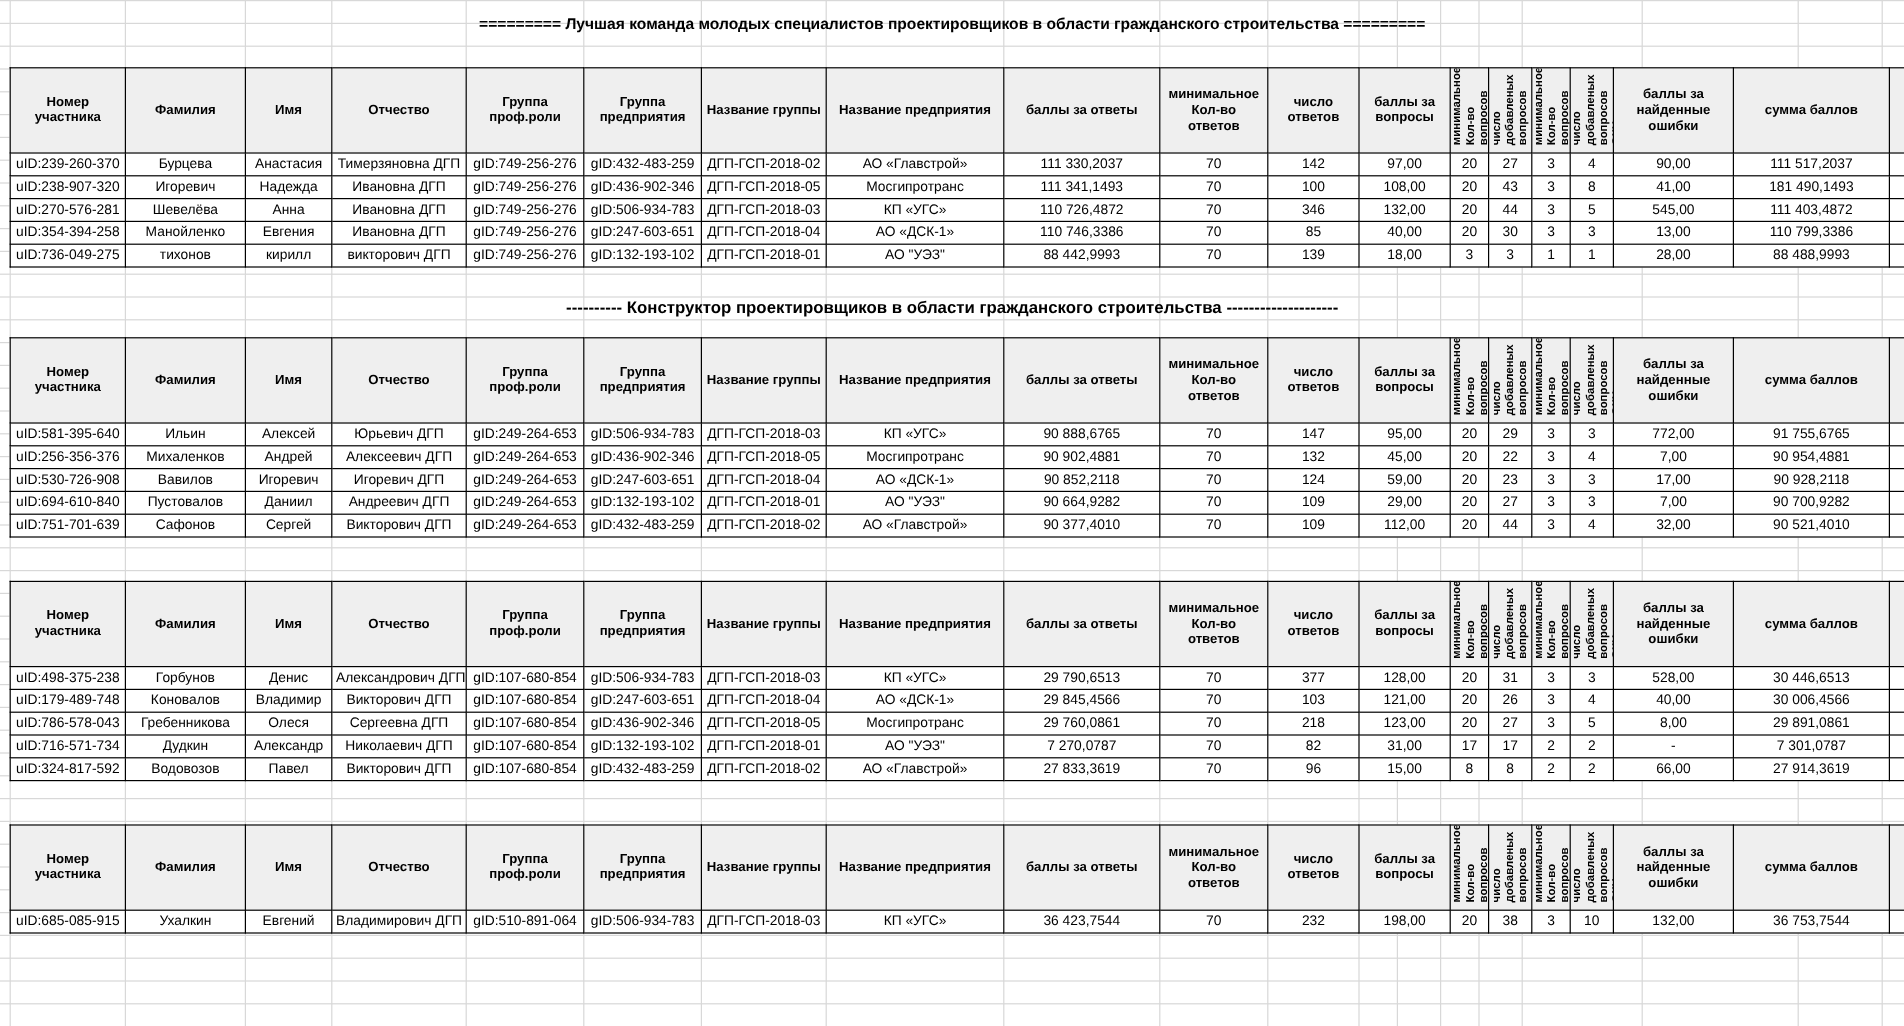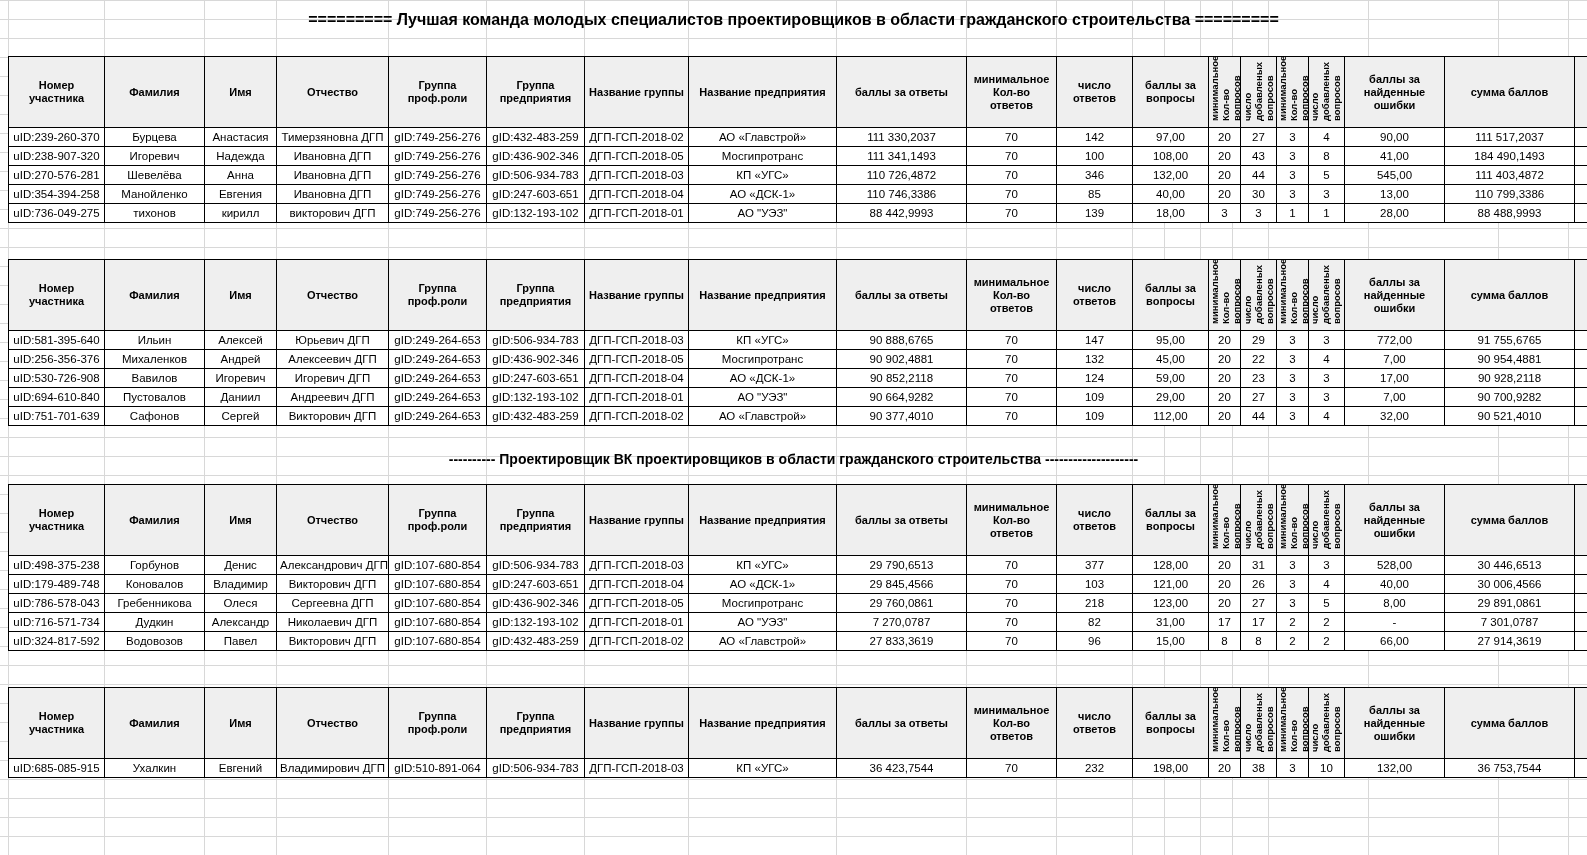--- a/index.html
+++ b/index.html
@@ -39,21 +39,21 @@
 
   #sheet {
     position: relative;
     z-index: 1;
     width: 1587px;
   }
 
   
   .doc-title {
     text-align: center;
-    font-size: 16px;
+    font-size: 13px;
     font-weight: bold;
     line-height: 28px;
     padding-top: 6px;
     white-space: nowrap;
   }
   .doc-date {
     text-align: center;
     font-size: 10px;
     line-height: 16px;
     font-weight: normal;
@@ -331,21 +331,21 @@
             <td>Мосгипротранс</td>
             <td class="numr">111 341,1493</td>
             <td class="numc">70</td>
             <td class="numc">100</td>
             <td class="numr">108,00</td>
             <td class="numc">20</td>
             <td class="numc">43</td>
             <td class="numc">3</td>
             <td class="numc">8</td>
             <td class="numr">41,00</td>
-            <td class="numr">184 490,1493</td>
+            <td class="numr">181 490,1493</td>
             <td class="numc">32,08</td>
           </tr>
           <tr>
             <td>uID:270-576-281</td>
             <td>Шевелёва</td>
             <td>Анна</td>
             <td>Ивановна ДГП</td>
             <td>gID:749-256-276</td>
             <td>gID:506-934-783</td>
             <td>ДГП-ГСП-2018-03</td>
@@ -395,20 +395,215 @@
             <td class="numr">88 442,9993</td>
             <td class="numc">70</td>
             <td class="numc">139</td>
             <td class="numr">18,00</td>
             <td class="numc">3</td>
             <td class="numc">3</td>
             <td class="numc">1</td>
             <td class="numc">1</td>
             <td class="numr">28,00</td>
             <td class="numr">88 488,9993</td>
+            <td class="numc">8,30</td>
+          </tr>
+        </tbody>
+      </table>
+      <div class="spacer-row-lg"></div>
+      <div class="section-title">---------- Конструктор проектировщиков в области гражданского строительства --------------------</div>
+      <div class="spacer-row"></div>
+      <table class="grid">
+        <colgroup>
+          <col class="c-uid">
+          <col class="c-fam">
+          <col class="c-imya">
+          <col class="c-otch">
+          <col class="c-grole">
+          <col class="c-gent">
+          <col class="c-gname">
+          <col class="c-ename">
+          <col class="c-ball">
+          <col class="c-minans">
+          <col class="c-nans">
+          <col class="c-bq">
+          <col class="c-v1">
+          <col class="c-v2">
+          <col class="c-v3">
+          <col class="c-v4">
+          <col class="c-err">
+          <col class="c-sum">
+          <col class="c-konk">
+        </colgroup>
+        <thead>
+          <tr>
+            <th>
+              <div>Номер участника</div>
+            </th>
+            <th>
+              <div>Фамилия</div>
+            </th>
+            <th>
+              <div>Имя</div>
+            </th>
+            <th>
+              <div>Отчество</div>
+            </th>
+            <th>
+              <div>Группа</div>
+              <div>проф.роли</div>
+            </th>
+            <th>
+              <div>Группа</div>
+              <div>предприятия</div>
+            </th>
+            <th>
+              <div>Название группы</div>
+            </th>
+            <th>
+              <div>Название предприятия</div>
+            </th>
+            <th>
+              <div>баллы за ответы</div>
+            </th>
+            <th>
+              <div>минимальное</div>
+              <div>Кол-во</div>
+              <div>ответов</div>
+            </th>
+            <th>
+              <div>число</div>
+              <div>ответов</div>
+            </th>
+            <th>
+              <div>баллы за</div>
+              <div>вопросы</div>
+            </th>
+            <th class="vert"><span>минимальное Кол-во вопросов</span></th>
+            <th class="vert"><span>число добавленых вопросов</span></th>
+            <th class="vert"><span>минимальное Кол-во вопросов ОКН</span></th>
+            <th class="vert"><span>число добавленых вопросов ОКН</span></th>
+            <th>
+              <div>баллы за</div>
+              <div>найденные</div>
+              <div>ошибки</div>
+            </th>
+            <th>
+              <div>сумма баллов</div>
+            </th>
+            <th>
+              <div>Конкурсные</div>
+              <div>баллы</div>
+            </th>
+          </tr>
+        </thead>
+        <tbody>
+          <tr>
+            <td>uID:581-395-640</td>
+            <td>Ильин</td>
+            <td>Алексей</td>
+            <td>Юрьевич ДГП</td>
+            <td>gID:249-264-653</td>
+            <td>gID:506-934-783</td>
+            <td>ДГП-ГСП-2018-03</td>
+            <td>КП «УГС»</td>
+            <td class="numr">90 888,6765</td>
+            <td class="numc">70</td>
+            <td class="numc">147</td>
+            <td class="numr">95,00</td>
+            <td class="numc">20</td>
+            <td class="numc">29</td>
+            <td class="numc">3</td>
+            <td class="numc">3</td>
+            <td class="numr">772,00</td>
+            <td class="numr">91 755,6765</td>
+            <td class="numc">40,00</td>
+          </tr>
+          <tr>
+            <td>uID:256-356-376</td>
+            <td>Михаленков</td>
+            <td>Андрей</td>
+            <td>Алексеевич ДГП</td>
+            <td>gID:249-264-653</td>
+            <td>gID:436-902-346</td>
+            <td>ДГП-ГСП-2018-05</td>
+            <td>Мосгипротранс</td>
+            <td class="numr">90 902,4881</td>
+            <td class="numc">70</td>
+            <td class="numc">132</td>
+            <td class="numr">45,00</td>
+            <td class="numc">20</td>
+            <td class="numc">22</td>
+            <td class="numc">3</td>
+            <td class="numc">4</td>
+            <td class="numr">7,00</td>
+            <td class="numr">90 954,4881</td>
+            <td class="numc">32,08</td>
+          </tr>
+          <tr>
+            <td>uID:530-726-908</td>
+            <td>Вавилов</td>
+            <td>Игоревич</td>
+            <td>Игоревич ДГП</td>
+            <td>gID:249-264-653</td>
+            <td>gID:247-603-651</td>
+            <td>ДГП-ГСП-2018-04</td>
+            <td>АО «ДСК-1»</td>
+            <td class="numr">90 852,2118</td>
+            <td class="numc">70</td>
+            <td class="numc">124</td>
+            <td class="numr">59,00</td>
+            <td class="numc">20</td>
+            <td class="numc">23</td>
+            <td class="numc">3</td>
+            <td class="numc">3</td>
+            <td class="numr">17,00</td>
+            <td class="numr">90 928,2118</td>
+            <td class="numc">24,15</td>
+          </tr>
+          <tr>
+            <td>uID:694-610-840</td>
+            <td>Пустовалов</td>
+            <td>Даниил</td>
+            <td>Андреевич ДГП</td>
+            <td>gID:249-264-653</td>
+            <td>gID:132-193-102</td>
+            <td>ДГП-ГСП-2018-01</td>
+            <td>АО "УЭЗ"</td>
+            <td class="numr">90 664,9282</td>
+            <td class="numc">70</td>
+            <td class="numc">109</td>
+            <td class="numr">29,00</td>
+            <td class="numc">20</td>
+            <td class="numc">27</td>
+            <td class="numc">3</td>
+            <td class="numc">3</td>
+            <td class="numr">7,00</td>
+            <td class="numr">90 700,9282</td>
+            <td class="numc">16,23</td>
+          </tr>
+          <tr>
+            <td>uID:751-701-639</td>
+            <td>Сафонов</td>
+            <td>Сергей</td>
+            <td>Викторович ДГП</td>
+            <td>gID:249-264-653</td>
+            <td>gID:432-483-259</td>
+            <td>ДГП-ГСП-2018-02</td>
+            <td>АО «Главстрой»</td>
+            <td class="numr">90 377,4010</td>
+            <td class="numc">70</td>
+            <td class="numc">109</td>
+            <td class="numr">112,00</td>
+            <td class="numc">20</td>
+            <td class="numc">44</td>
+            <td class="numc">3</td>
+            <td class="numc">4</td>
+            <td class="numr">32,00</td>
+            <td class="numr">90 521,4010</td>
             <td class="numc">8,30</td>
           </tr>
         </tbody>
       </table>
       <div class="spacer-row-lg"></div>
       <div class="spacer-row"></div>
       <table class="grid">
         <colgroup>
           <col class="c-uid">
           <col class="c-fam">
@@ -487,215 +682,20 @@
               <div>сумма баллов</div>
             </th>
             <th>
               <div>Конкурсные</div>
               <div>баллы</div>
             </th>
           </tr>
         </thead>
         <tbody>
           <tr>
-            <td>uID:581-395-640</td>
-            <td>Ильин</td>
-            <td>Алексей</td>
-            <td>Юрьевич ДГП</td>
-            <td>gID:249-264-653</td>
-            <td>gID:506-934-783</td>
-            <td>ДГП-ГСП-2018-03</td>
-            <td>КП «УГС»</td>
-            <td class="numr">90 888,6765</td>
-            <td class="numc">70</td>
-            <td class="numc">147</td>
-            <td class="numr">95,00</td>
-            <td class="numc">20</td>
-            <td class="numc">29</td>
-            <td class="numc">3</td>
-            <td class="numc">3</td>
-            <td class="numr">772,00</td>
-            <td class="numr">91 755,6765</td>
-            <td class="numc">40,00</td>
-          </tr>
-          <tr>
-            <td>uID:256-356-376</td>
-            <td>Михаленков</td>
-            <td>Андрей</td>
-            <td>Алексеевич ДГП</td>
-            <td>gID:249-264-653</td>
-            <td>gID:436-902-346</td>
-            <td>ДГП-ГСП-2018-05</td>
-            <td>Мосгипротранс</td>
-            <td class="numr">90 902,4881</td>
-            <td class="numc">70</td>
-            <td class="numc">132</td>
-            <td class="numr">45,00</td>
-            <td class="numc">20</td>
-            <td class="numc">22</td>
-            <td class="numc">3</td>
-            <td class="numc">4</td>
-            <td class="numr">7,00</td>
-            <td class="numr">90 954,4881</td>
-            <td class="numc">32,08</td>
-          </tr>
-          <tr>
-            <td>uID:530-726-908</td>
-            <td>Вавилов</td>
-            <td>Игоревич</td>
-            <td>Игоревич ДГП</td>
-            <td>gID:249-264-653</td>
-            <td>gID:247-603-651</td>
-            <td>ДГП-ГСП-2018-04</td>
-            <td>АО «ДСК-1»</td>
-            <td class="numr">90 852,2118</td>
-            <td class="numc">70</td>
-            <td class="numc">124</td>
-            <td class="numr">59,00</td>
-            <td class="numc">20</td>
-            <td class="numc">23</td>
-            <td class="numc">3</td>
-            <td class="numc">3</td>
-            <td class="numr">17,00</td>
-            <td class="numr">90 928,2118</td>
-            <td class="numc">24,15</td>
-          </tr>
-          <tr>
-            <td>uID:694-610-840</td>
-            <td>Пустовалов</td>
-            <td>Даниил</td>
-            <td>Андреевич ДГП</td>
-            <td>gID:249-264-653</td>
-            <td>gID:132-193-102</td>
-            <td>ДГП-ГСП-2018-01</td>
-            <td>АО "УЭЗ"</td>
-            <td class="numr">90 664,9282</td>
-            <td class="numc">70</td>
-            <td class="numc">109</td>
-            <td class="numr">29,00</td>
-            <td class="numc">20</td>
-            <td class="numc">27</td>
-            <td class="numc">3</td>
-            <td class="numc">3</td>
-            <td class="numr">7,00</td>
-            <td class="numr">90 700,9282</td>
-            <td class="numc">16,23</td>
-          </tr>
-          <tr>
-            <td>uID:751-701-639</td>
-            <td>Сафонов</td>
-            <td>Сергей</td>
-            <td>Викторович ДГП</td>
-            <td>gID:249-264-653</td>
-            <td>gID:432-483-259</td>
-            <td>ДГП-ГСП-2018-02</td>
-            <td>АО «Главстрой»</td>
-            <td class="numr">90 377,4010</td>
-            <td class="numc">70</td>
-            <td class="numc">109</td>
-            <td class="numr">112,00</td>
-            <td class="numc">20</td>
-            <td class="numc">44</td>
-            <td class="numc">3</td>
-            <td class="numc">4</td>
-            <td class="numr">32,00</td>
-            <td class="numr">90 521,4010</td>
-            <td class="numc">8,30</td>
-          </tr>
-        </tbody>
-      </table>
-      <div class="spacer-row-lg"></div>
-      <div class="section-title">---------- Проектировщик ВК проектировщиков в области гражданского строительства --------------------</div>
-      <div class="spacer-row"></div>
-      <table class="grid">
-        <colgroup>
-          <col class="c-uid">
-          <col class="c-fam">
-          <col class="c-imya">
-          <col class="c-otch">
-          <col class="c-grole">
-          <col class="c-gent">
-          <col class="c-gname">
-          <col class="c-ename">
-          <col class="c-ball">
-          <col class="c-minans">
-          <col class="c-nans">
-          <col class="c-bq">
-          <col class="c-v1">
-          <col class="c-v2">
-          <col class="c-v3">
-          <col class="c-v4">
-          <col class="c-err">
-          <col class="c-sum">
-          <col class="c-konk">
-        </colgroup>
-        <thead>
-          <tr>
-            <th>
-              <div>Номер участника</div>
-            </th>
-            <th>
-              <div>Фамилия</div>
-            </th>
-            <th>
-              <div>Имя</div>
-            </th>
-            <th>
-              <div>Отчество</div>
-            </th>
-            <th>
-              <div>Группа</div>
-              <div>проф.роли</div>
-            </th>
-            <th>
-              <div>Группа</div>
-              <div>предприятия</div>
-            </th>
-            <th>
-              <div>Название группы</div>
-            </th>
-            <th>
-              <div>Название предприятия</div>
-            </th>
-            <th>
-              <div>баллы за ответы</div>
-            </th>
-            <th>
-              <div>минимальное</div>
-              <div>Кол-во</div>
-              <div>ответов</div>
-            </th>
-            <th>
-              <div>число</div>
-              <div>ответов</div>
-            </th>
-            <th>
-              <div>баллы за</div>
-              <div>вопросы</div>
-            </th>
-            <th class="vert"><span>минимальное Кол-во вопросов</span></th>
-            <th class="vert"><span>число добавленых вопросов</span></th>
-            <th class="vert"><span>минимальное Кол-во вопросов ОКН</span></th>
-            <th class="vert"><span>число добавленых вопросов ОКН</span></th>
-            <th>
-              <div>баллы за</div>
-              <div>найденные</div>
-              <div>ошибки</div>
-            </th>
-            <th>
-              <div>сумма баллов</div>
-            </th>
-            <th>
-              <div>Конкурсные</div>
-              <div>баллы</div>
-            </th>
-          </tr>
-        </thead>
-        <tbody>
-          <tr>
             <td>uID:498-375-238</td>
             <td>Горбунов</td>
             <td>Денис</td>
             <td>Александрович ДГП</td>
             <td>gID:107-680-854</td>
             <td>gID:506-934-783</td>
             <td>ДГП-ГСП-2018-03</td>
             <td>КП «УГС»</td>
             <td class="numr">29 790,6513</td>
             <td class="numc">70</td>

